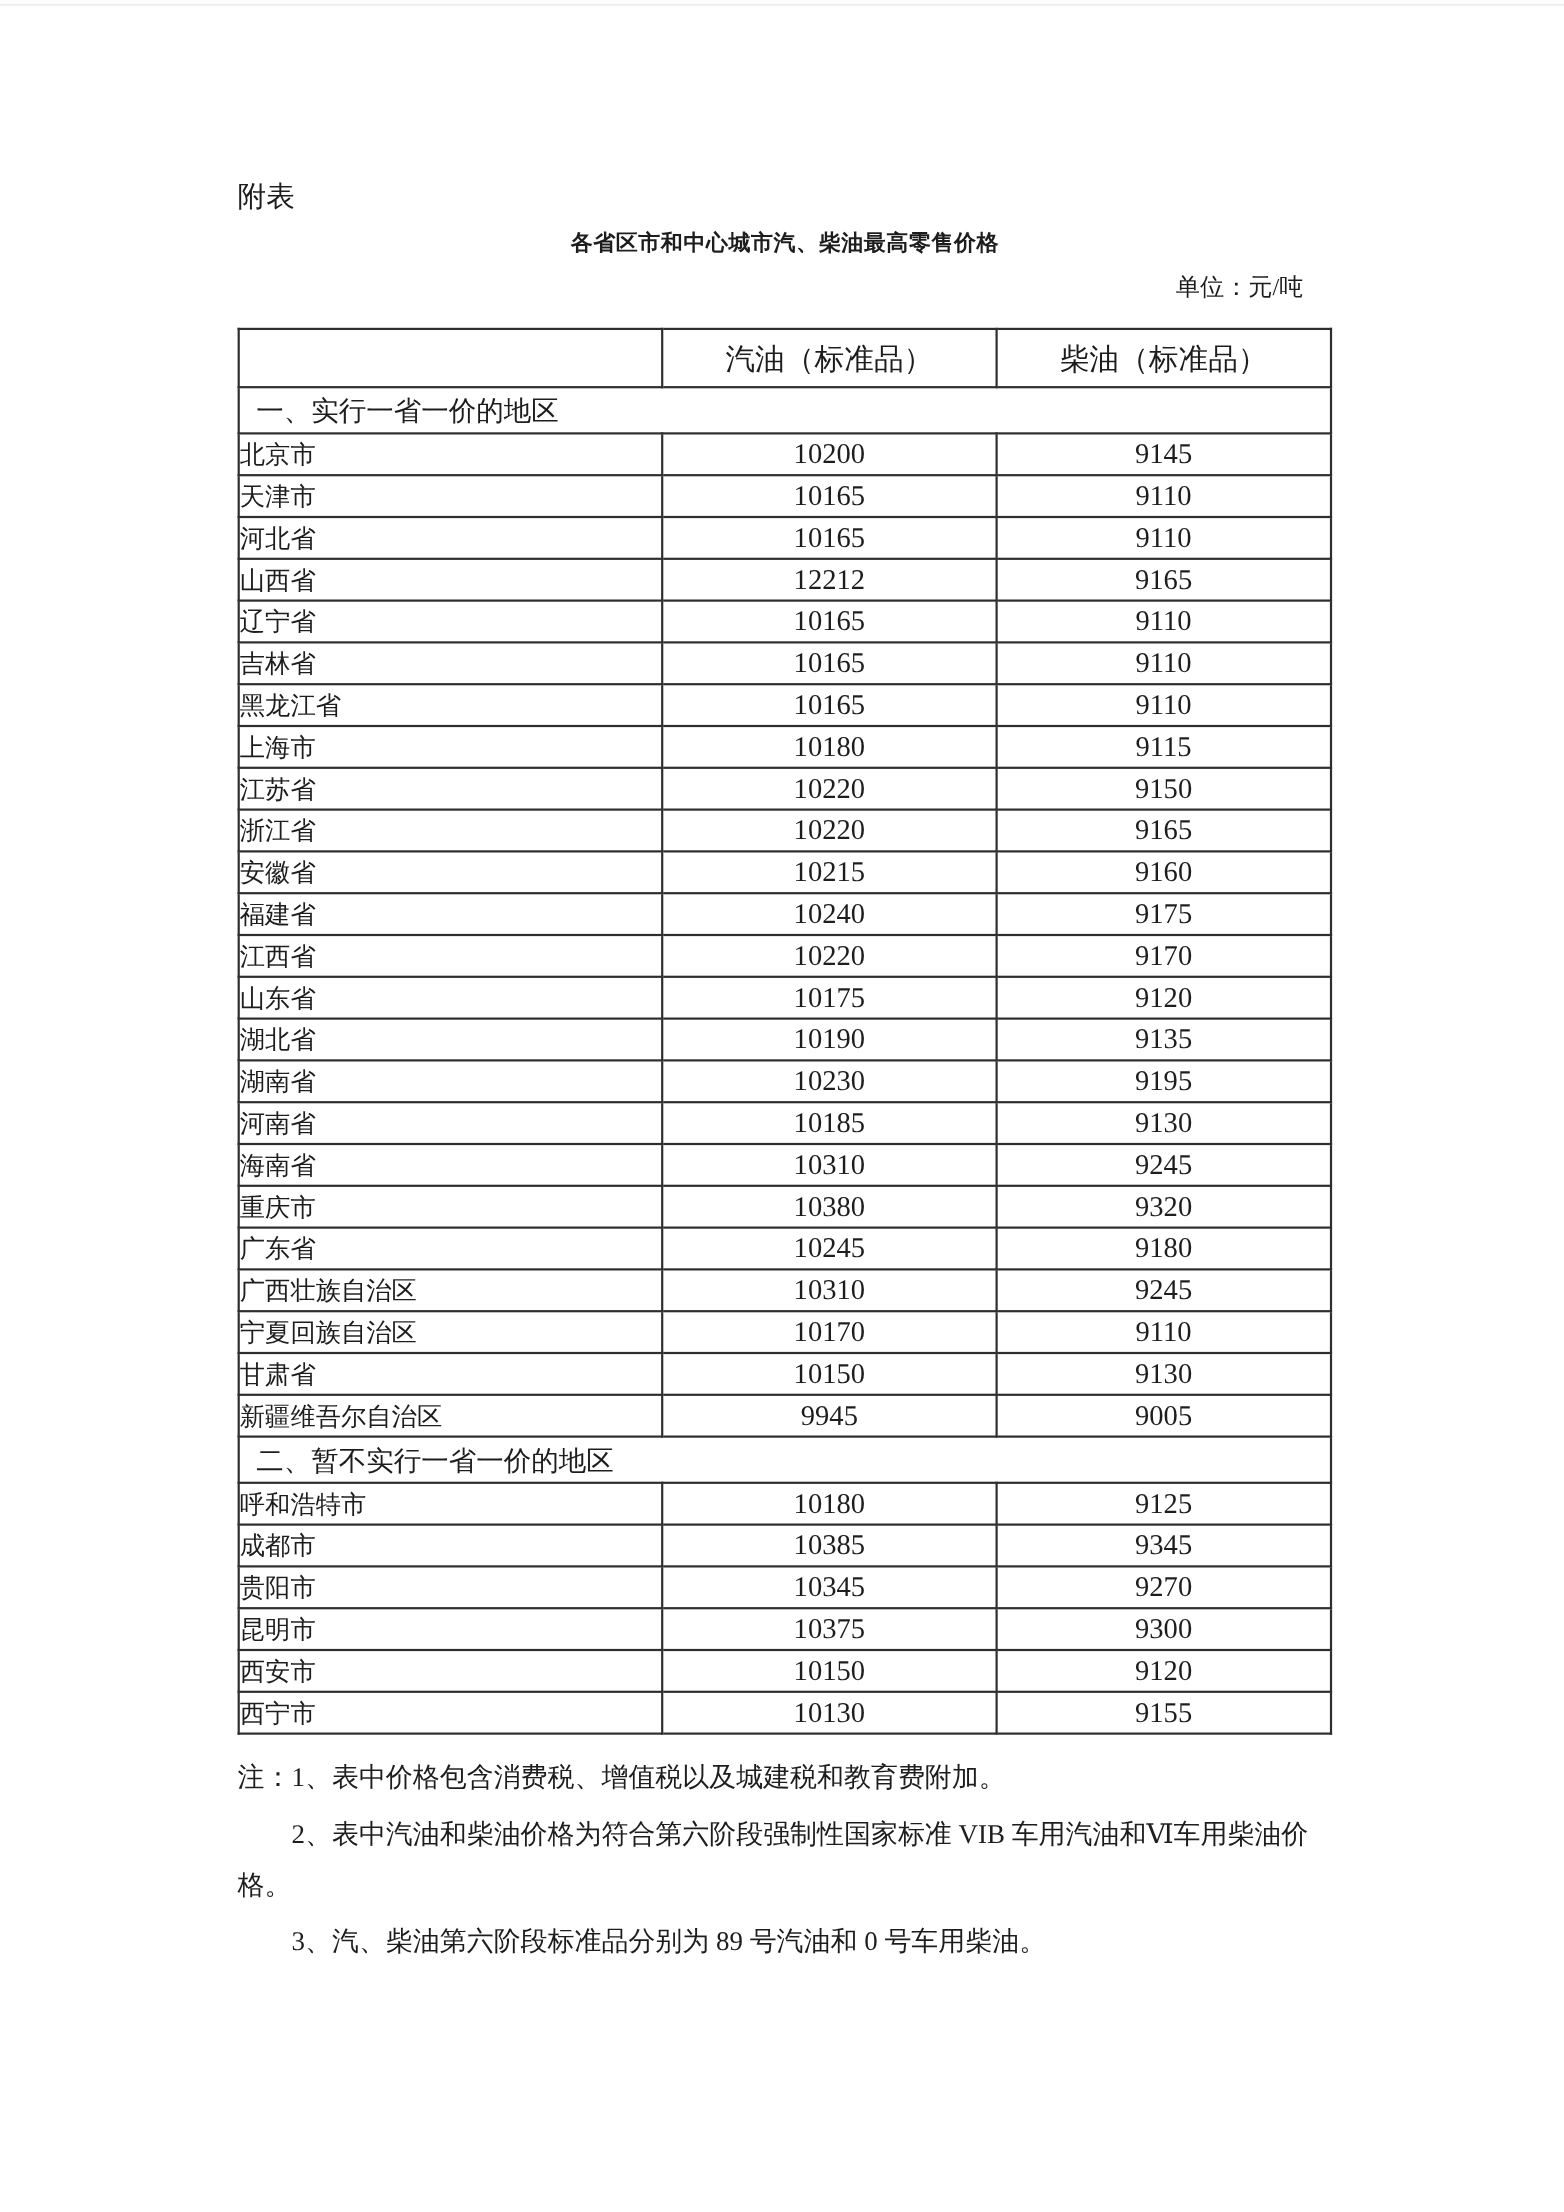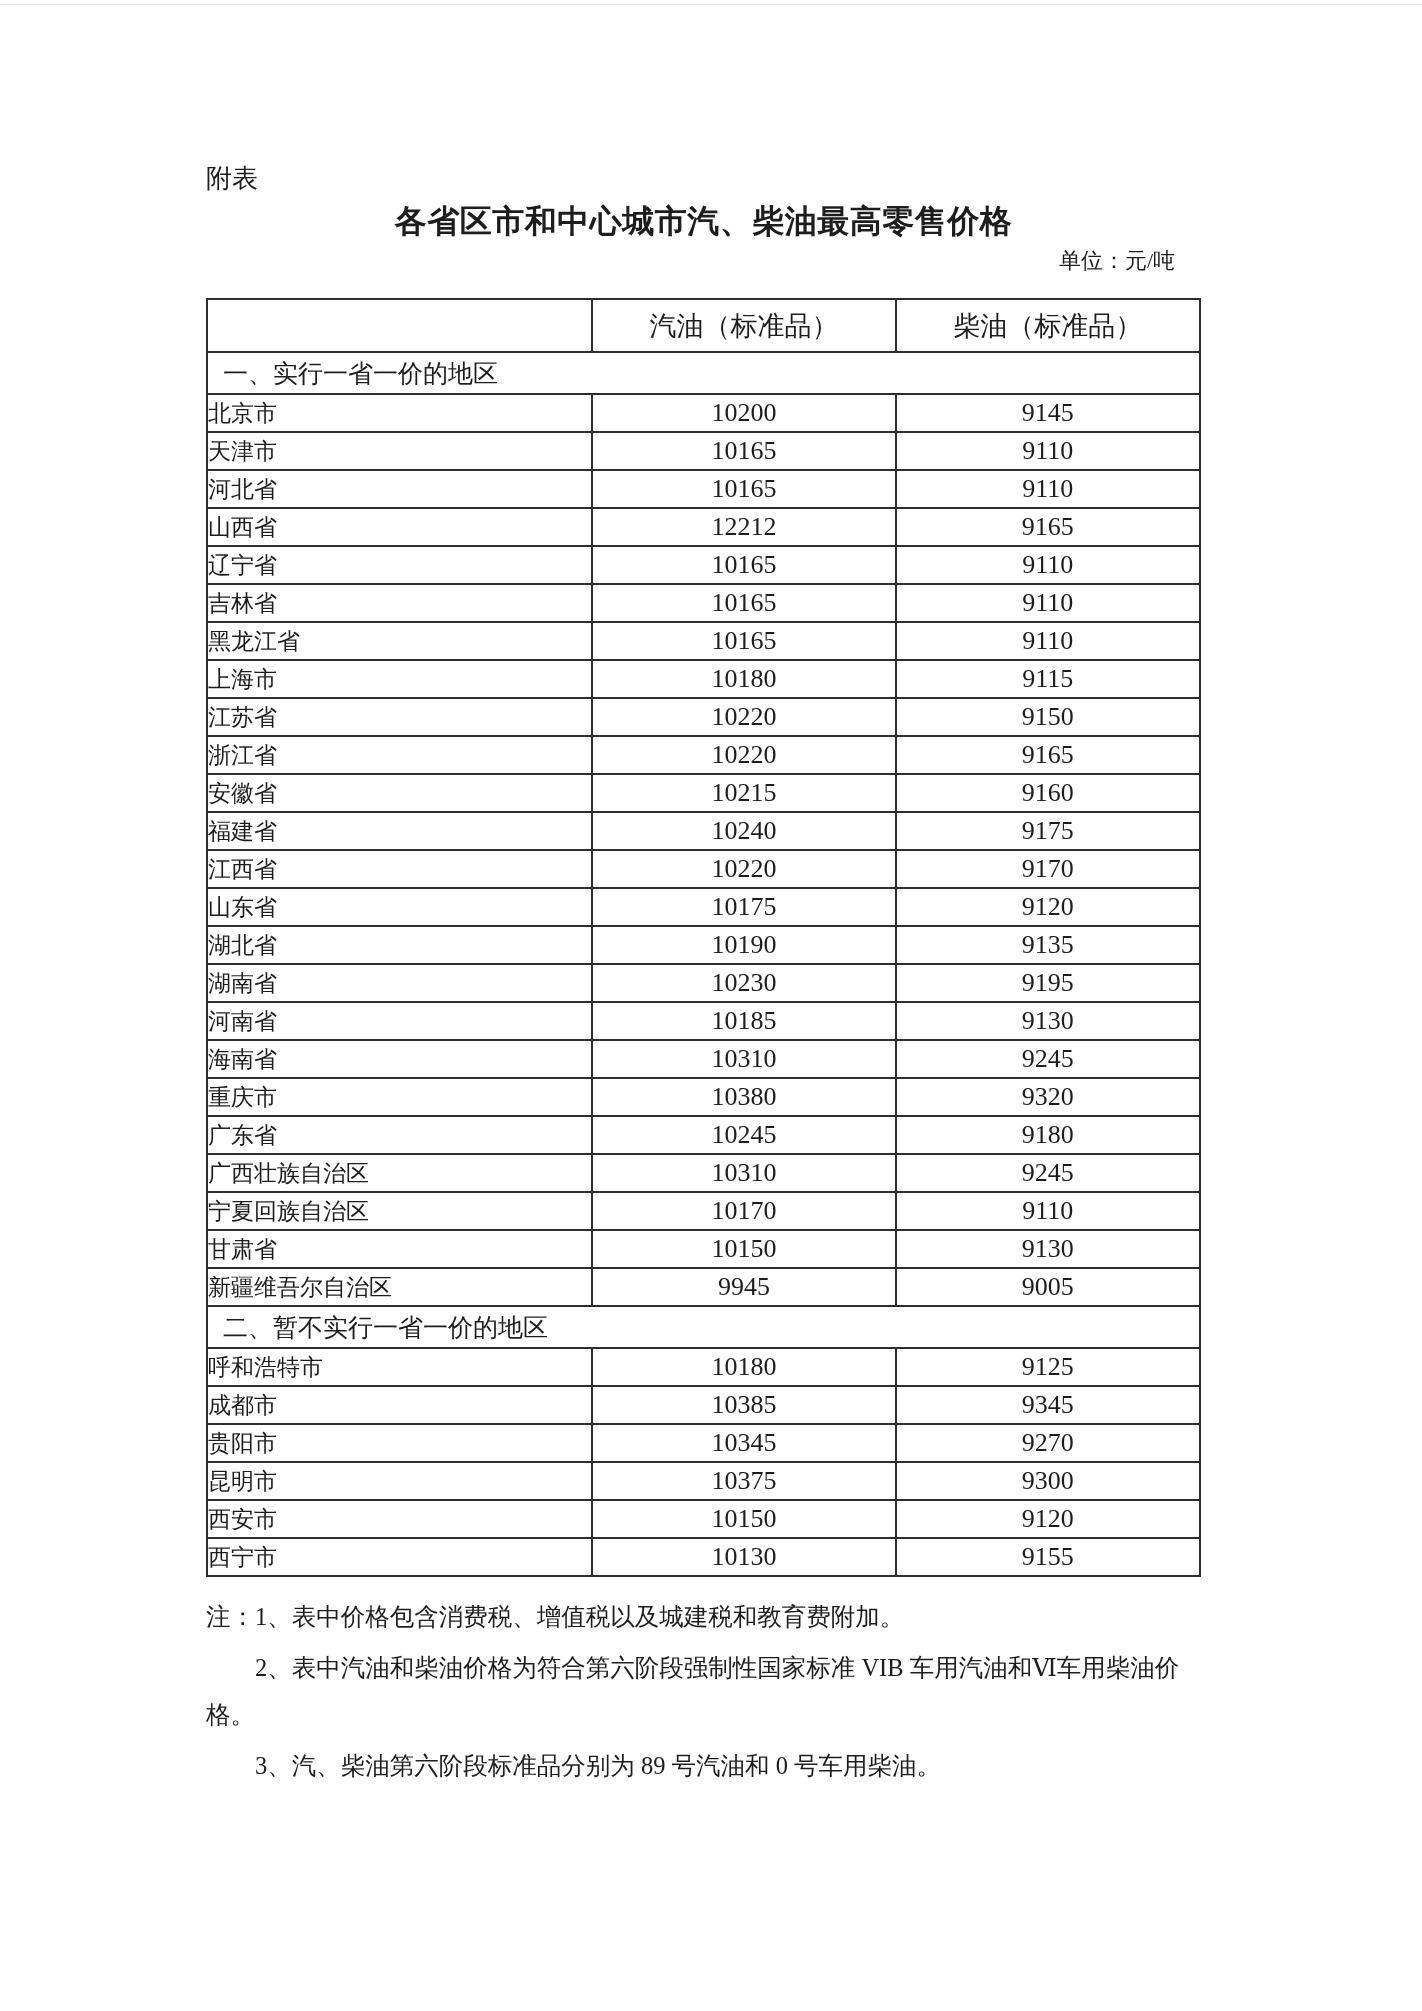--- a/index.html
+++ b/index.html
@@ -10,30 +10,30 @@
     font-family: "Liberation Serif", "DejaVu Serif", serif;
     position: relative;
     overflow: hidden;
   }
   .page-top-edge {
     position: absolute; top: 0; left: 0; right: 0;
     height: 4px; background: #fdfdfd; border-bottom: 1px solid #e3e3e3;
   }
   .content {
     position: absolute;
-    left: 206px; top: 0;
+    left: 216px; top: 0;
     width: 995px;
   }
   .page-label {
     margin-top: 166px;
     font-size: 26px; line-height: 1.0;
   }
   .doc-title {
     margin-top: 12px;
-    font-size: 32px; line-height: 34px;
+    font-size: 20px; line-height: 34px;
     font-weight: 700;
     text-align: center;
     letter-spacing: 0.5px;
   }
   .unit-label {
     margin-top: 10px;
     font-size: 22px; line-height: 26px;
     text-align: right;
     padding-right: 26px;
   }

